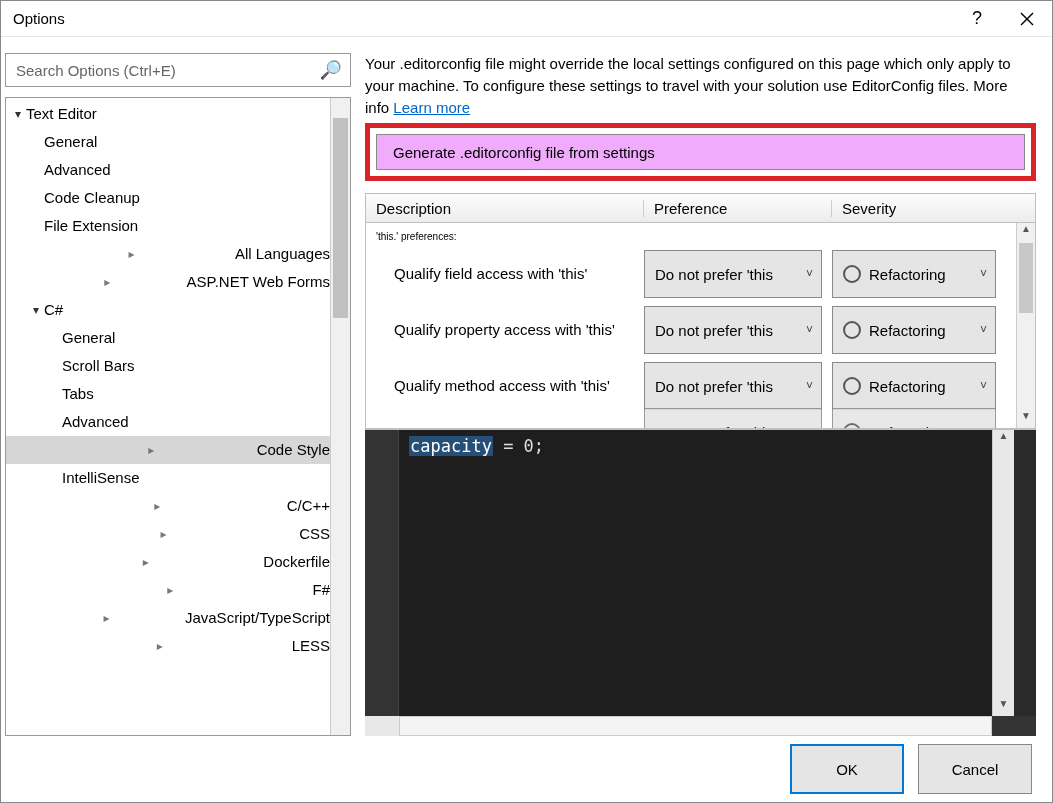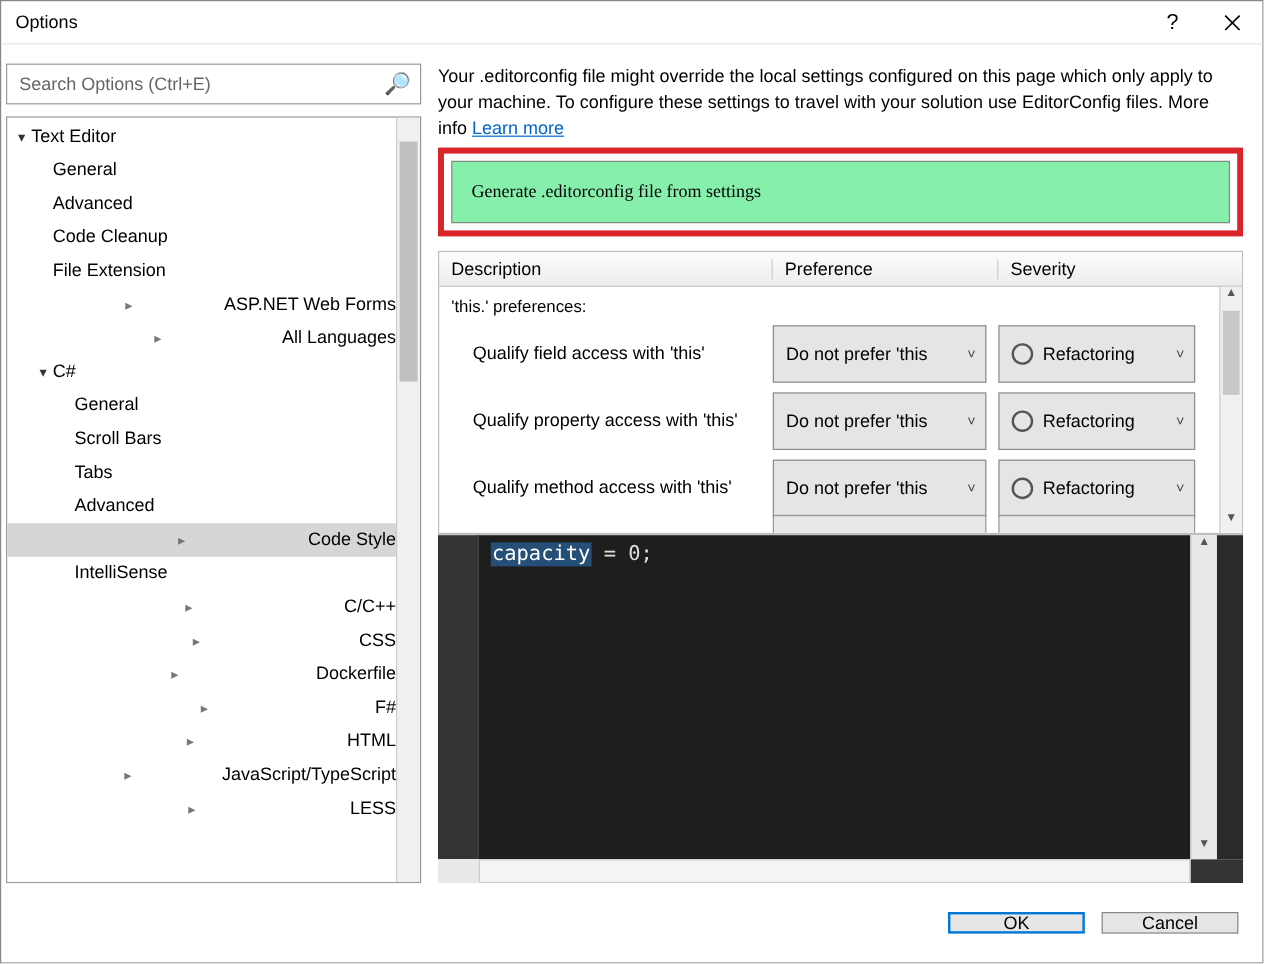--- a/index.html
+++ b/index.html
@@ -111,26 +111,26 @@
     padding-right: 4px;
   }
   .info a { color: #0066cc; text-decoration: underline; cursor: pointer; }
   .highlight-box {
     border: 5px solid #d9242a;
     display: inline-block;
     padding: 6px;
     margin-top: 4px;
   }
   .gen-btn {
-    height: 52px; padding: 0 16px;
-    background: #86efac;
+    height: 36px; padding: 0 16px;
+    background: #f0abfc;
     border: 1px solid #888;
     font-size: 15px;
     cursor: default;
-    display: flex; align-items: center; font-family: Liberation Serif, serif;
+    display: flex; align-items: center;
   }
   .grid-h {
     display: flex;
     border: 1px solid #bfbfbf;
     background: linear-gradient(#fdfdfd,#ececec);
     height: 30px; align-items: center;
     font-size: 15px;
     margin-top: 12px;
   }
   .grid-h > div { padding: 0 10px; }
@@ -140,21 +140,21 @@
 
   .grid-body {
     border-left: 1px solid #bfbfbf;
     border-bottom: 1px solid #bfbfbf;
     display: flex;
     height: 206px;
   }
   .grid-rows { flex: 1; overflow: hidden; }
   .group-row {
     padding: 8px 10px 4px;
-    font-size: 14px;
+    font-size: 10px;
   }
   .pref-row {
     display: flex; align-items: center;
     padding: 4px 10px 4px 28px;
     gap: 10px;
   }
   .pref-row.tight { padding-top:0; padding-bottom:0; height:36px; }
   .pref-row .desc {
     width: 240px; font-size: 15px;
     line-height: 20px;
@@ -243,21 +243,21 @@
   .code-hscroll .gpad { width:34px; background:#e8e8e8; }
   .code-hscroll .track { flex:1; border:1px solid #ccc; background:#f4f4f4; position:relative; }
   .code-hscroll .right-pad { width:44px; background:#333; }
 
   .buttons {
     height: 66px;
     display: flex; justify-content: flex-end; align-items: center;
     gap: 14px; padding: 0 20px;
   }
   .btn {
-    width: 114px; height: 18px;
+    width: 114px; height: 50px;
     border: 1px solid #888;
     background: #e5e5e5;
     font-size: 15px;
     display: flex; align-items: center; justify-content: center;
     cursor: default;
   }
   .btn.primary { border: 2px solid #0078d7; }
 </style>
 </head>
 <body>
@@ -299,25 +299,25 @@
             <div class="node" style="padding-left: 22px;">
               <span class="arrow none"></span>
               <span>Code Cleanup</span>
             </div>
             <div class="node" style="padding-left: 22px;">
               <span class="arrow none"></span>
               <span>File Extension</span>
             </div>
             <div class="node" style="padding-left: 22px;">
               <span class="arrow right"></span>
+              <span>All Languages</span>
+            </div>
+            <div class="node" style="padding-left: 22px;">
+              <span class="arrow right"></span>
               <span>ASP.NET Web Forms</span>
-            </div>
-            <div class="node" style="padding-left: 22px;">
-              <span class="arrow right"></span>
-              <span>All Languages</span>
             </div>
             <div class="node" style="padding-left: 22px;">
               <span class="arrow down"></span>
               <span>C#</span>
             </div>
             <div class="node" style="padding-left: 40px;">
               <span class="arrow none"></span>
               <span>General</span>
             </div>
             <div class="node" style="padding-left: 40px;">
@@ -348,24 +348,20 @@
               <span class="arrow right"></span>
               <span>CSS</span>
             </div>
             <div class="node" style="padding-left: 22px; justify-content: flex-end;">
               <span class="arrow right"></span>
               <span>Dockerfile</span>
             </div>
             <div class="node" style="padding-left: 22px;">
               <span class="arrow right"></span>
               <span>F#</span>
-            </div>
-            <div class="node" style="padding-left: 22px;">
-              <span class="arrow right"></span>
-              <span>HTML</span>
             </div>
             <div class="node" style="padding-left: 22px;">
               <span class="arrow right"></span>
               <span>JavaScript/TypeScript</span>
             </div>
             <div class="node" style="padding-left: 22px;">
               <span class="arrow right"></span>
               <span>LESS</span>
             </div>
           </div>

